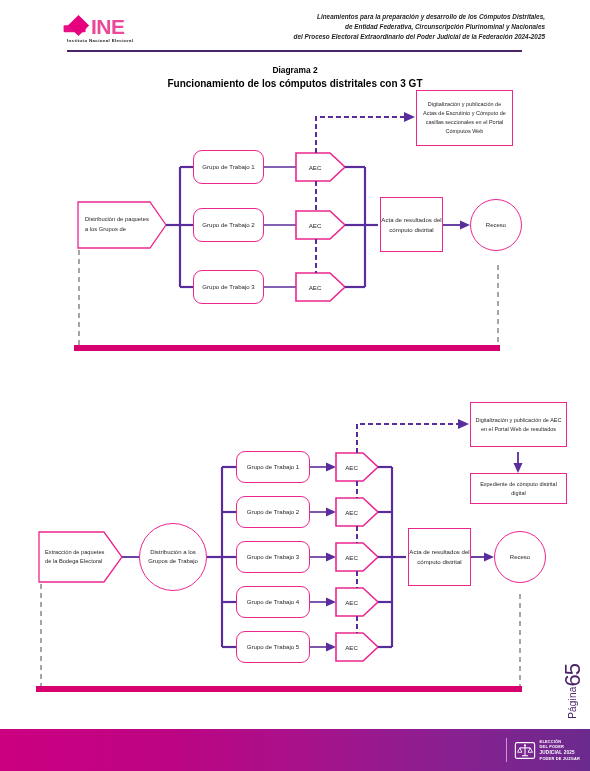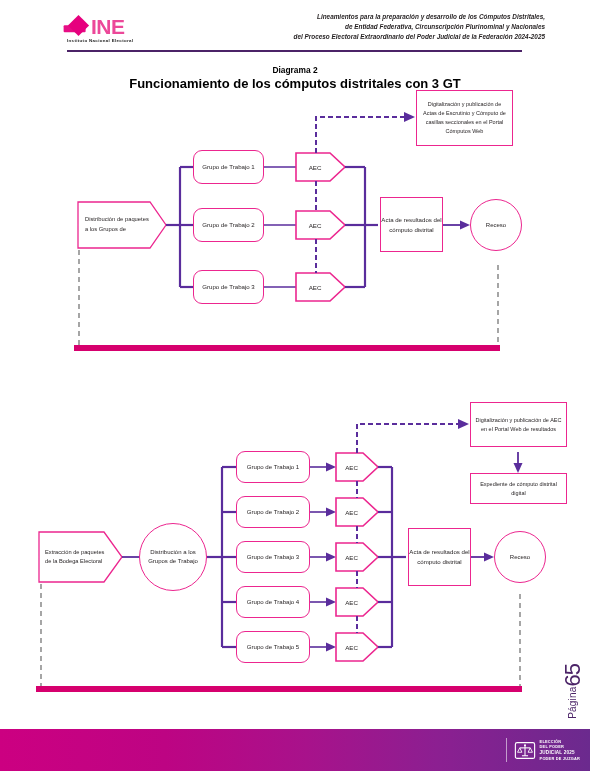--- a/index.html
+++ b/index.html
@@ -23,21 +23,21 @@
     letter-spacing:-.5px;color:#ec4899;font-family:"Liberation Sans",sans-serif;}
   .logo-sub{position:absolute;left:0px;top:24px;font-size:4.4px;font-weight:bold;
     letter-spacing:.35px;color:#1a1a1a;white-space:nowrap;}
   .hdr-text{position:absolute;left:215px;top:12px;width:330px;text-align:right;
     font-size:6.4px;font-style:italic;font-weight:bold;color:#231f20;line-height:1.55;}
   .hdr-rule{position:absolute;left:67px;top:50px;width:455px;height:1.6px;background:#4b2367;}
 
   
   .dtitle{position:absolute;width:590px;text-align:center;color:#000;}
   .dtitle .l1{font-size:8.4px;font-weight:bold;line-height:13px;}
-  .dtitle .l2{font-size:13px;font-weight:bold;line-height:13px;}
+  .dtitle .l2{font-size:10px;font-weight:bold;line-height:13px;}
 
   
   .canvas{position:absolute;}
   .canvas svg{position:absolute;left:0;top:0;overflow:visible;}
 
   
   .node{position:absolute;box-sizing:border-box;display:flex;align-items:center;
     justify-content:center;text-align:center;color:#231f20;}
   .node span{display:block;width:100%;}
 

